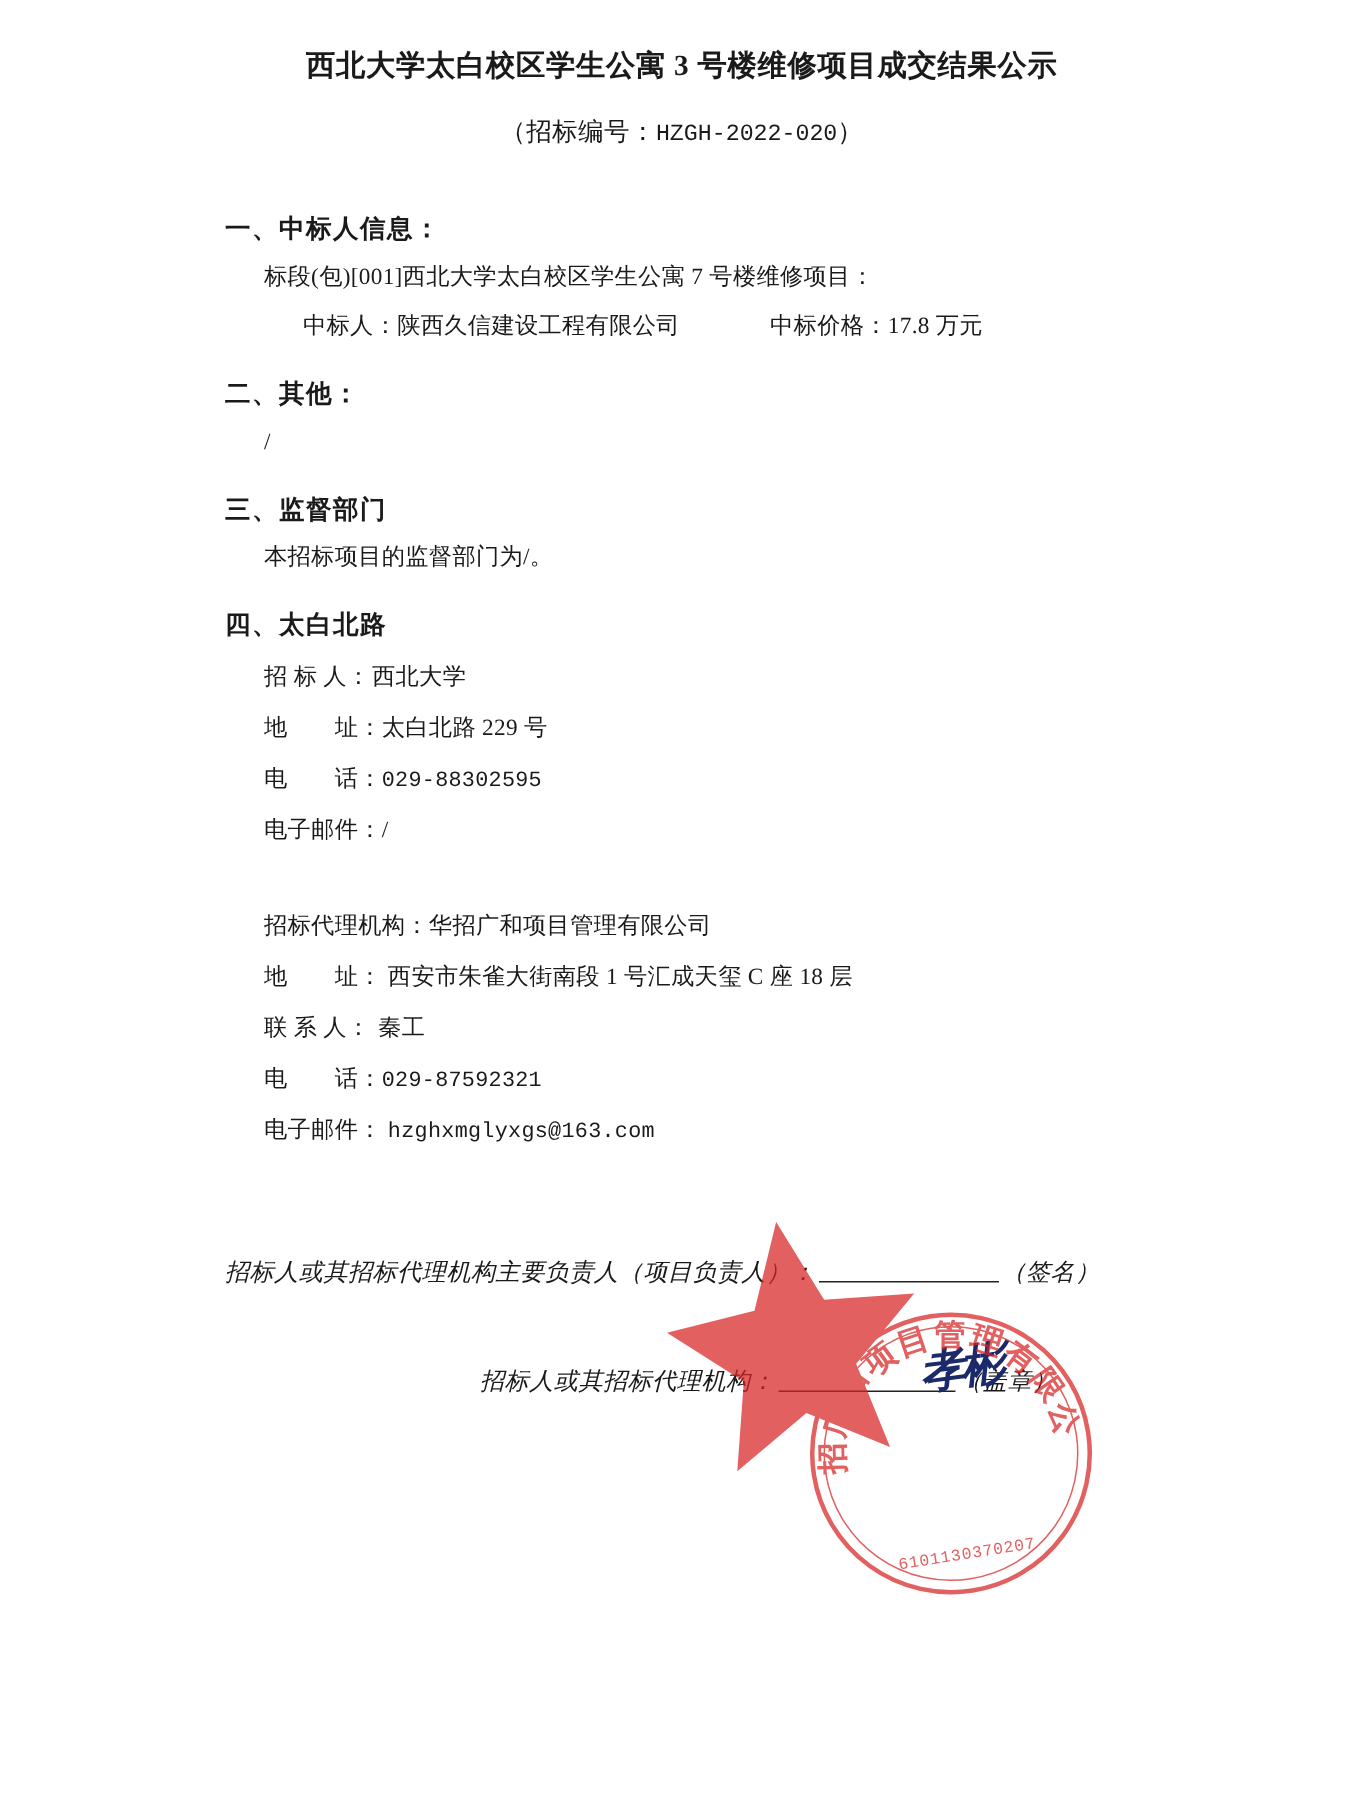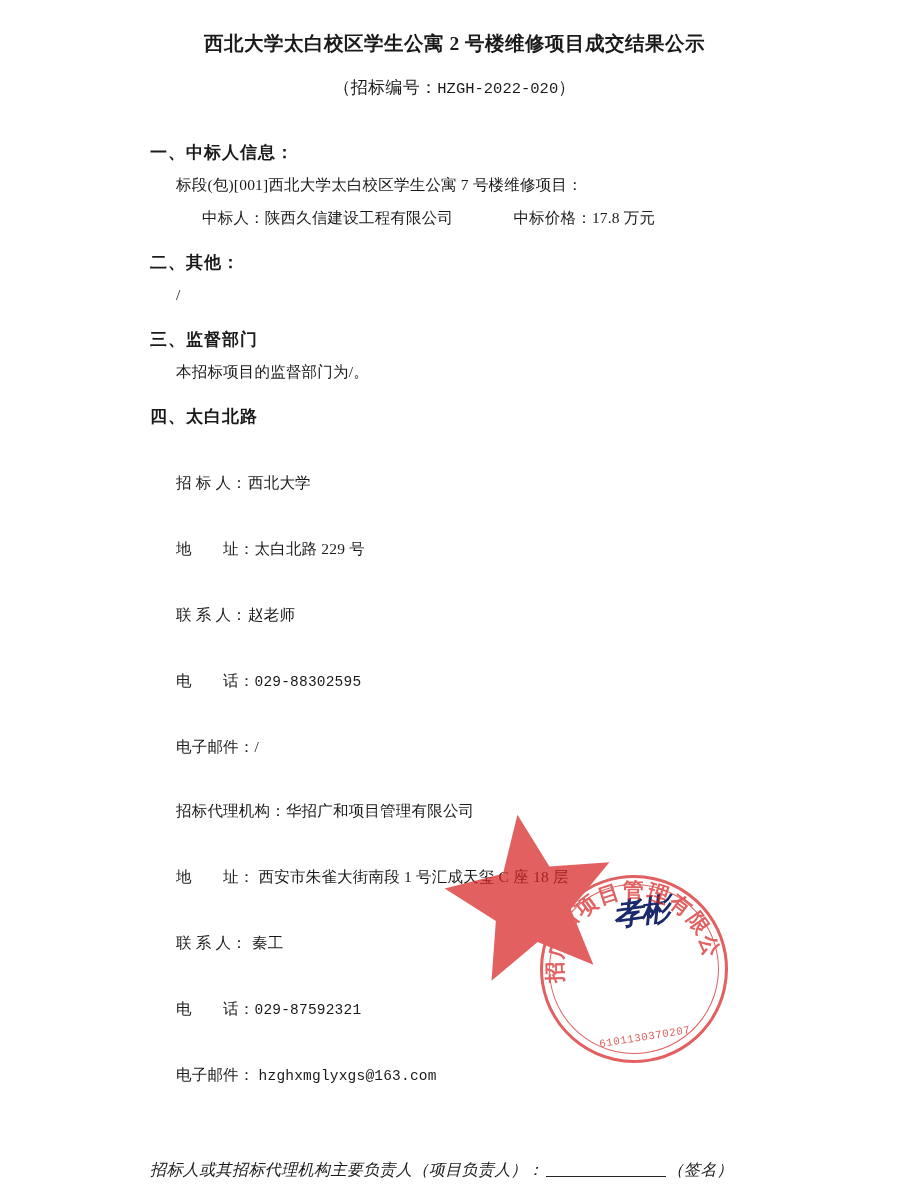--- a/index.html
+++ b/index.html
@@ -66,21 +66,20 @@
     margin-left: 52px;
   }
   .kv-row {
     font-size: 15.5px;
     margin: 13px 0 0 26px;
     letter-spacing: 0.2px;
   }
   .kv-label {
     display: inline-block;
     min-width: 72px;
-    margin-top: 32px;
   }
   .mono {
     font-family: "Liberation Mono", "DejaVu Sans Mono", monospace;
     font-size: 14.5px;
   }
   .spacer-block {
     height: 30px;
   }
   .win-pair {
     display: inline-block;
@@ -189,21 +188,21 @@
     font-size: 21px;
     font-weight: 700;
     letter-spacing: 2px;
   }
 </style>
 </head>
 <body>
 
 <div class="page">
 
-  <div class="doc-title">西北大学太白校区学生公寓 2 号楼维修项目成交结果公示</div>
+  <div class="doc-title">西北大学太白校区学生公寓 3 号楼维修项目成交结果公示</div>
 
   <div class="doc-subtitle">
     <span>（招标编号：</span><span class="code">HZGH-2022-020</span><span>）</span>
   </div>
 
   <div class="body-wrap">
 
     <div class="section-head">一、中标人信息：</div>
     <div class="para">标段(包)[001]西北大学太白校区学生公寓 7 号楼维修项目：</div>
     <div class="para indent2">
@@ -222,23 +221,20 @@
     <div class="section-head">三、监督部门</div>
     <div class="para">本招标项目的监督部门为/。</div>
 
     <div class="section-head">四、太白北路</div>
 
     <div class="kv-row">
       <span class="kv-label">招 标 人：</span><span>西北大学</span>
     </div>
     <div class="kv-row">
       <span class="kv-label">地　　址：</span><span>太白北路 229 号</span>
-    </div>
-    <div class="kv-row">
-      <span class="kv-label">联 系 人：</span><span>赵老师</span>
     </div>
     <div class="kv-row">
       <span class="kv-label">电　　话：</span><span class="mono">029-88302595</span>
     </div>
     <div class="kv-row">
       <span class="kv-label">电子邮件：</span><span>/</span>
     </div>
 
     <div class="spacer-block"></div>
 

